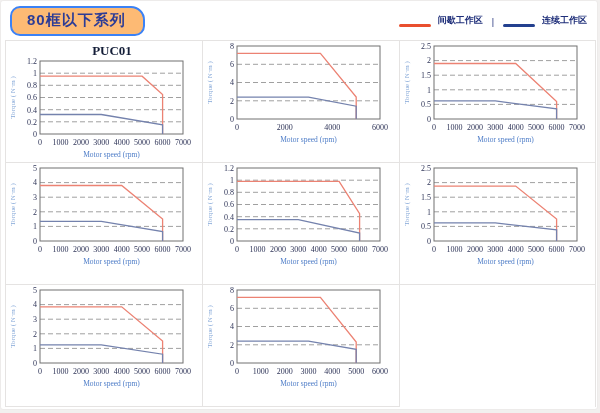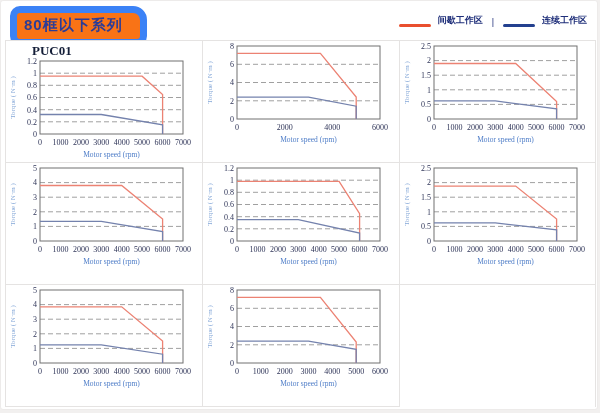--- a/index.html
+++ b/index.html
@@ -10,25 +10,25 @@
   }
   .page{
     position:relative;width:598px;height:410px;
     background:#ffffff;border:1px solid #edebea;border-radius:3px;
     box-sizing:border-box;
   }
   
   .header{position:relative;height:39px;}
   .series-title-box{
     position:absolute;left:9px;top:5px;
-    border:7px solid #3b82f6;
+    border:2px solid #3b82f6;
     border-radius:10px 14px 10px 10px;
-    padding:3px 17px 4px 7px;
+    padding:3px 17px 4px 15px;
     color:#2c3c96;font-size:15px;font-weight:bold;
-    letter-spacing:1px;background:#f97316;
+    letter-spacing:1px;background:#fdba74;
   }
   .legend{
     position:absolute;right:10px;top:13px;
     display:flex;align-items:flex-end;gap:7px;
     font-size:9px;font-weight:bold;color:#1f2f7a;
   }
   .legend .swatch{display:inline-block;width:32px;height:3px;border-radius:2px;}
   .legend .sep{color:#1f2f7a;font-weight:normal;margin:0 2px;}
   
   .grid{
@@ -36,21 +36,21 @@
     display:grid;grid-template-columns:197px 197px 196px;grid-auto-rows:122px;
     border-top:1px solid #e5e3e2;border-left:1px solid #e5e3e2;
     background:#fff;
   }
   .cell{
     border-right:1px solid #e5e3e2;border-bottom:1px solid #e5e3e2;
     box-sizing:border-box;padding-top:2px;overflow:hidden;background:#fff;
   }
   .cell.empty{border-bottom:none;}
   .chart-title{
-    display:block;margin-left:26px;width:160px;text-align:left;
+    display:block;margin-left:26px;width:160px;text-align:center;
     font-family:"Liberation Serif","DejaVu Serif",serif;
     font-weight:bold;font-size:13px;color:#141e38;line-height:15px;height:15px;
   }
   .chart-title.cursor::before{
     content:"";display:inline-block;width:1px;height:11px;
     background:#333;margin-right:1px;vertical-align:-1px;
   }
   svg.chart{display:block;}
   svg .tick{
     font-family:"Liberation Serif","DejaVu Serif",serif;

